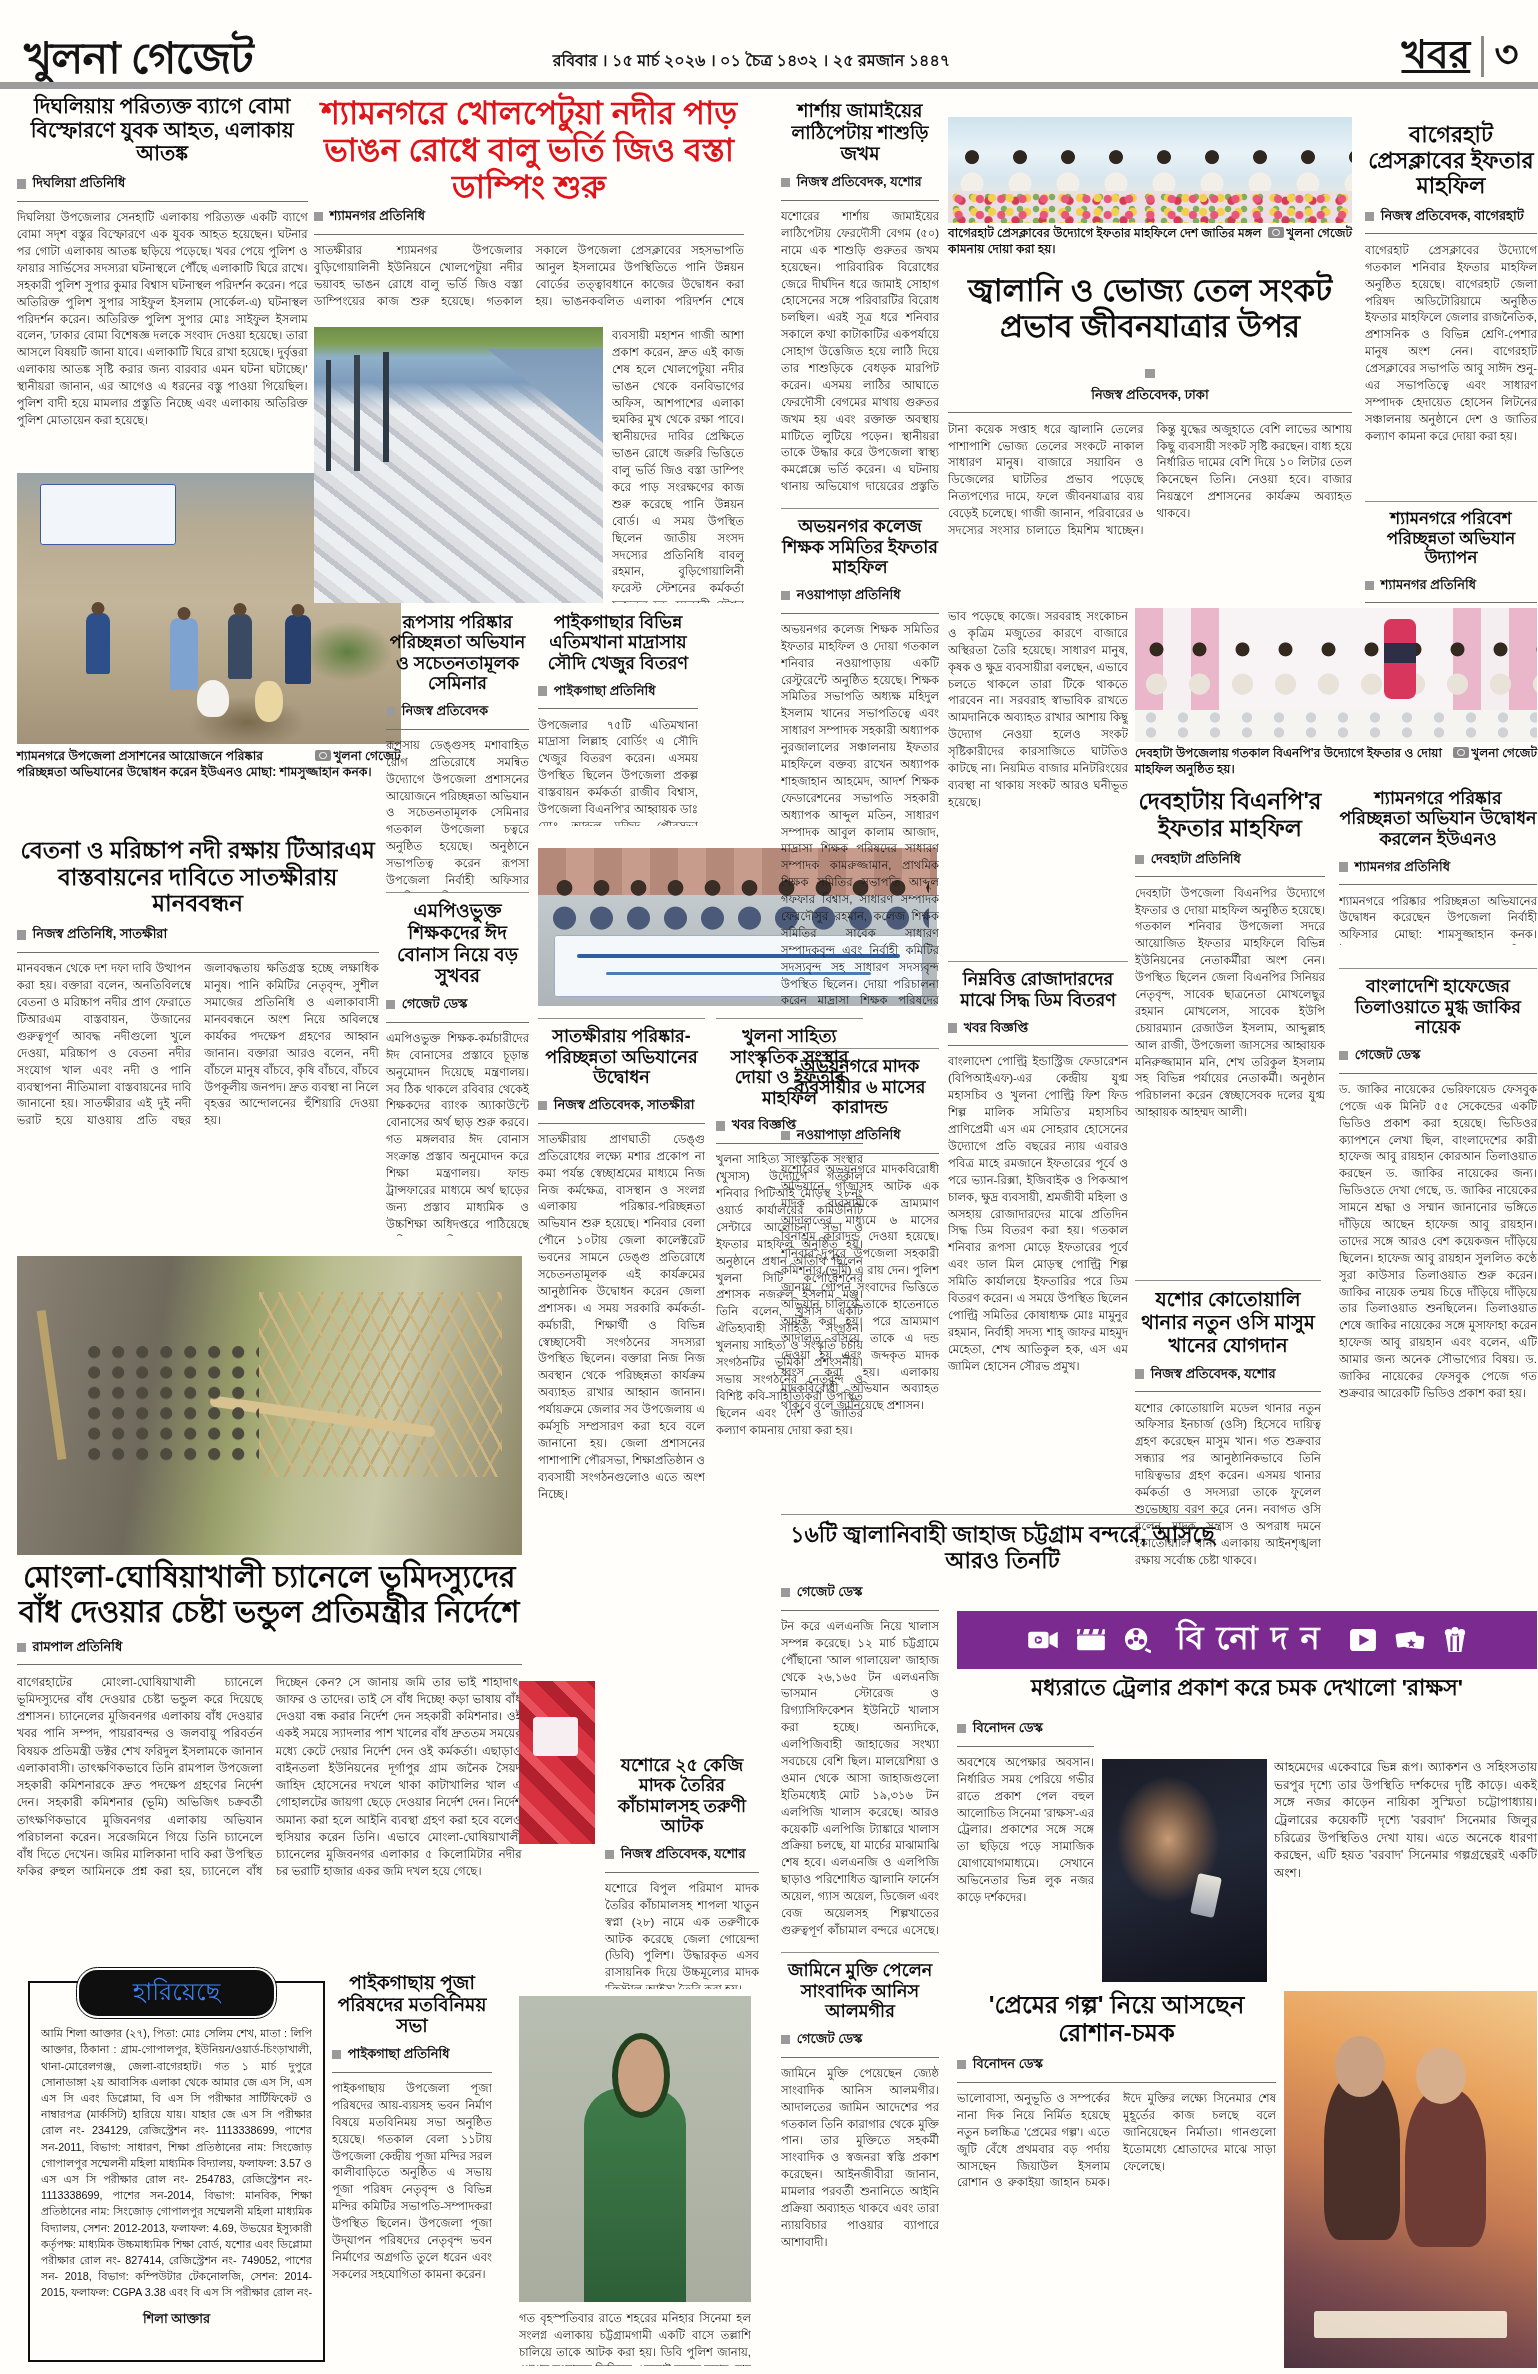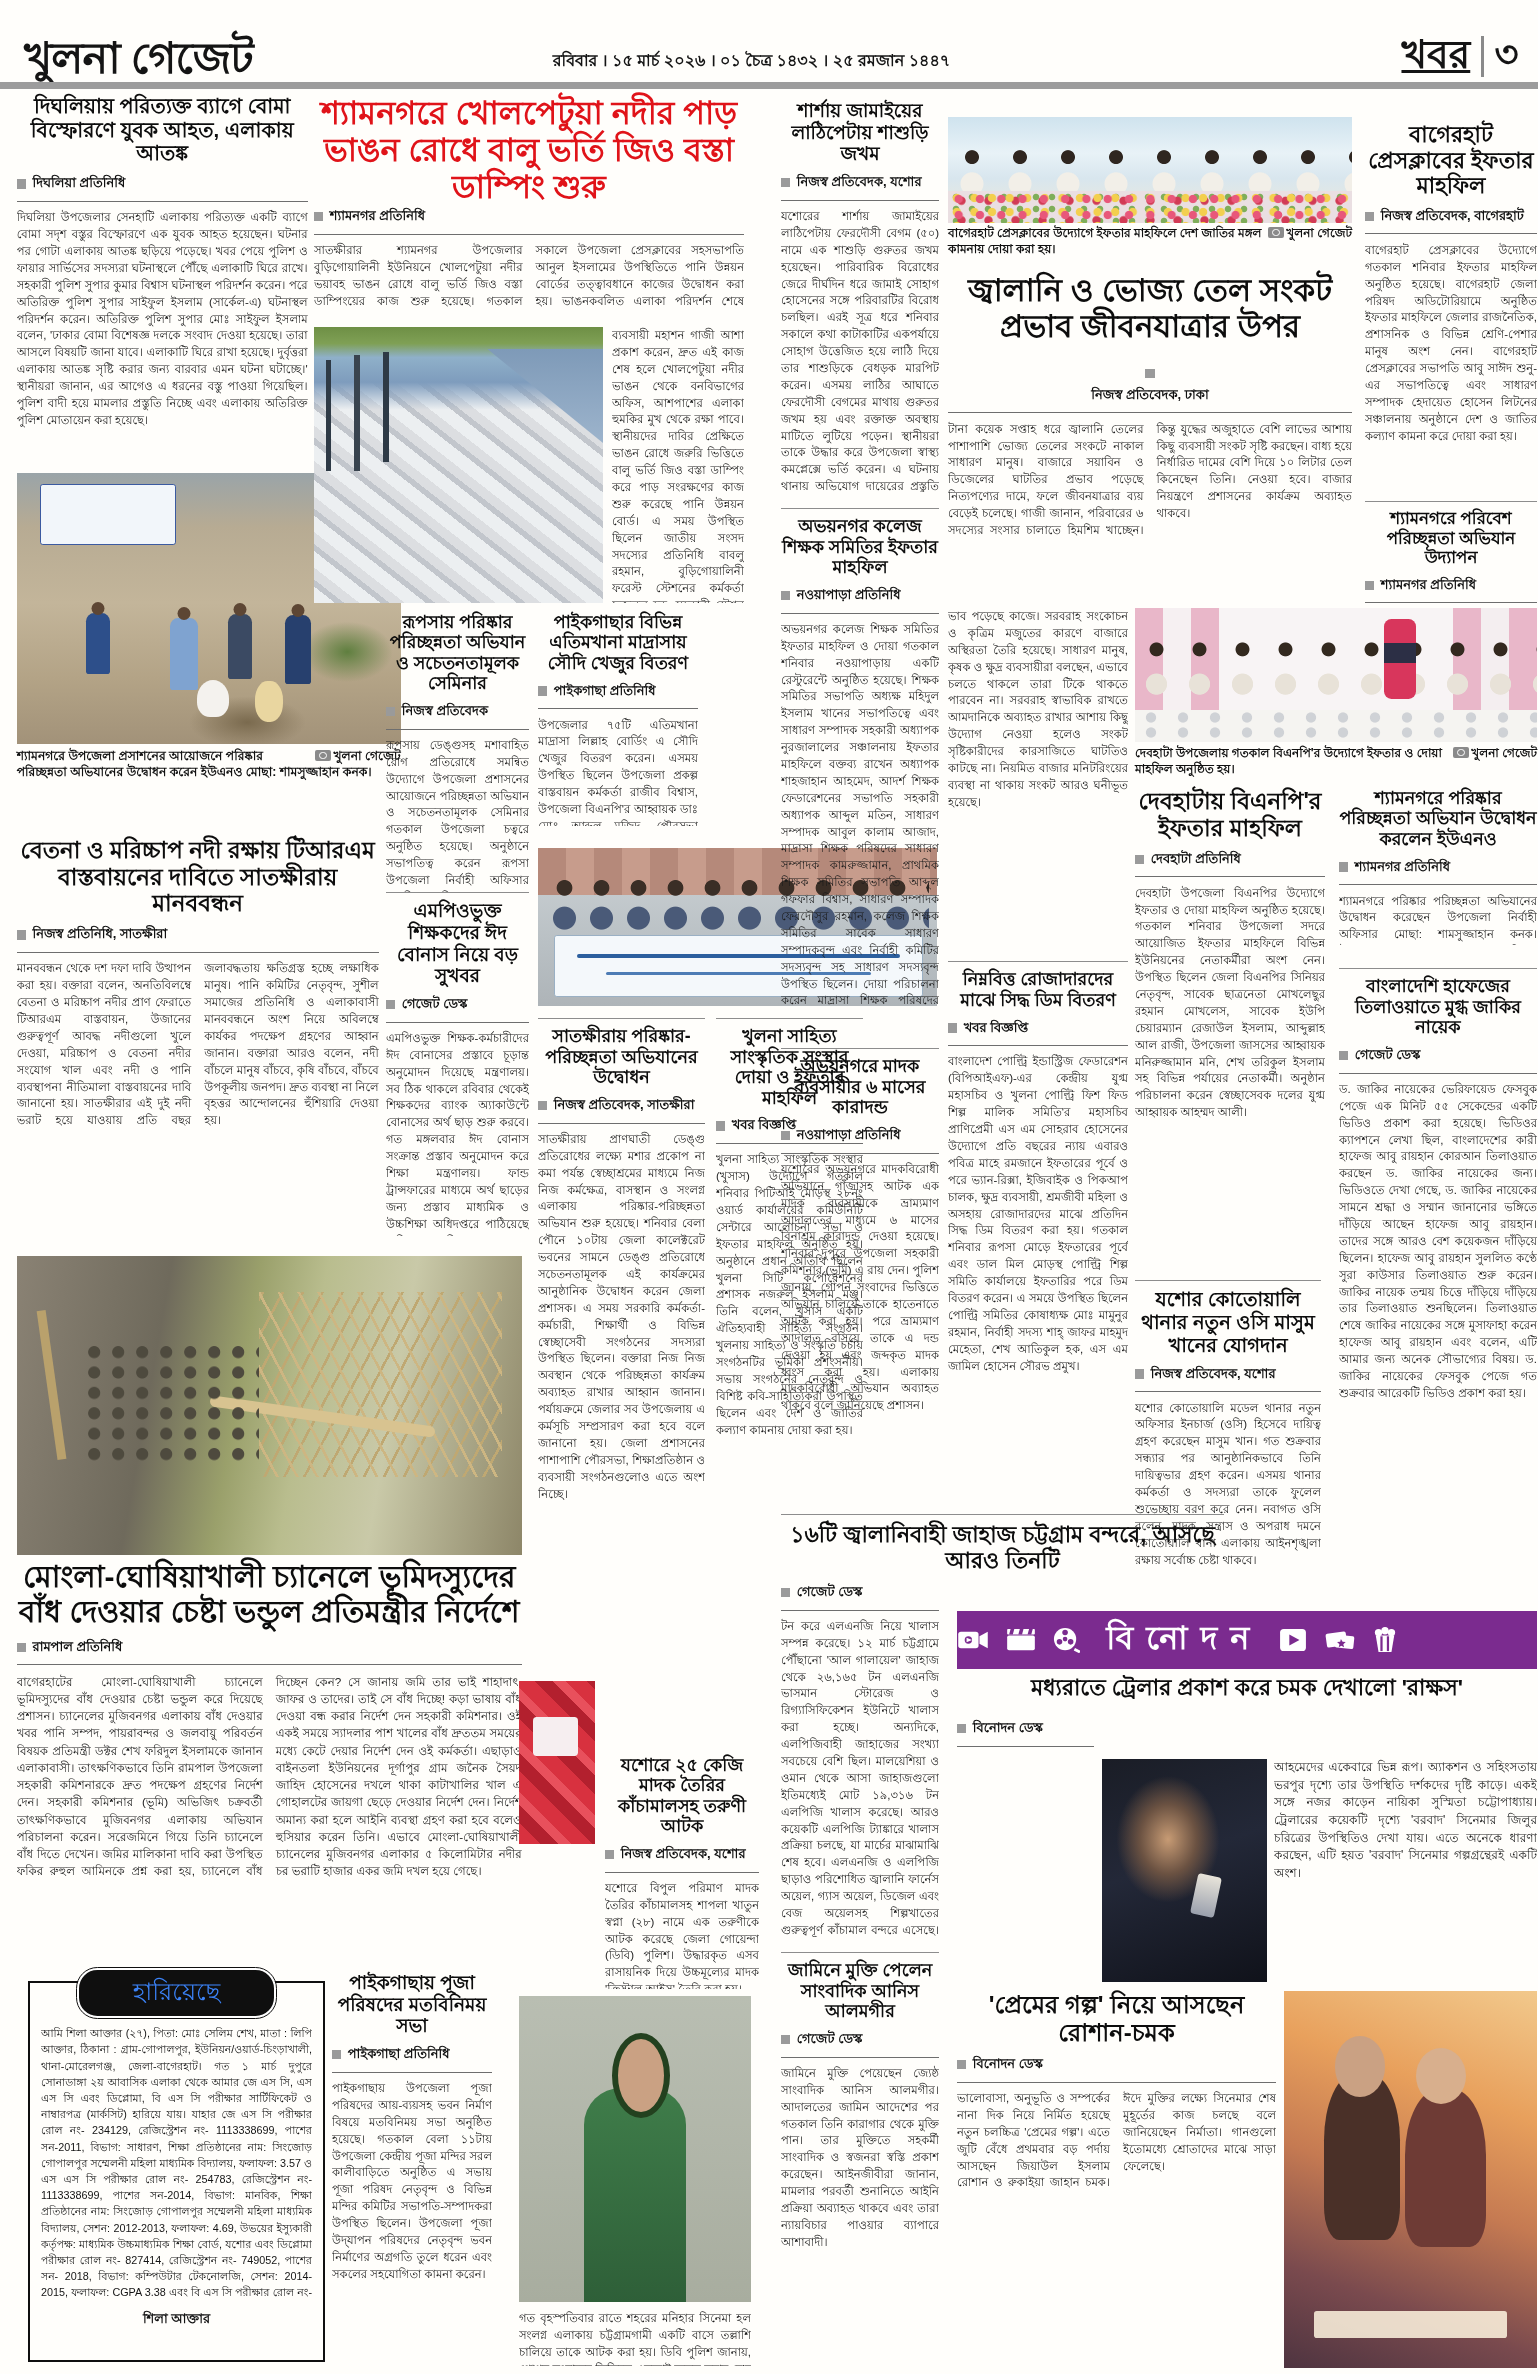--- a/index.html
+++ b/index.html
@@ -14,21 +14,21 @@
   .body{font-size:11.5px;line-height:1.47;text-align:justify;color:#1b1b1b;overflow:hidden;margin-top:7.4px;}
   .two{column-count:2;column-gap:13px;}
   .topline{border-top:1.5px solid #8d8d8d;padding-top:7.4px;}
   .caption{font-size:12.3px;font-weight:bold;line-height:1.32;color:#111;}
   .credit{float:right;white-space:nowrap;font-weight:bold;}
   .cam{display:inline-block;width:16px;height:11px;background:#8a8a8a;border-radius:1.9px;position:relative;vertical-align:-0.9px;margin-right:2.8px;}
   .cam::after{content:"";position:absolute;left:4.6px;top:1.9px;width:5.6px;height:5.6px;border:1.4px solid #fff;border-radius:50%;}
   .ph{position:absolute;overflow:hidden;background:#cfcfcf;}
   .toprule{position:absolute;left:0;top:82px;width:1539px;height:6.5px;background:#9c9c9c;}
   .vdiv{display:inline-block;width:2.3px;height:41px;background:#8a8a8a;margin:0 11px;vertical-align:middle;}
-  .banner{background:#7b2b8f;display:flex;align-items:center;justify-content:flex-start;gap:16.7px;}
+  .banner{background:#7b2b8f;display:flex;align-items:center;justify-content:center;gap:16.7px;}
   .banner svg{display:block;}
   .banner-word{color:#fff;font-weight:bold;font-size:32px;letter-spacing:13px;padding-left:9.3px;}
   .lostbox{border:2.8px solid #0f0f0f;padding:9.3px 11px;}
   .losthead{background:#0f0f0f;color:#3b82f6;font-weight:normal;font-size:24px;text-align:center;
             border-radius:20.4px;width:72%;margin:-24px auto 7.4px auto;padding:2.8px 0;border:2.8px solid #fff;outline:1.9px solid #0f0f0f;}
   .lostbody{font-size:10.8px;line-height:1.5;text-align:justify;}
   .sig{font-weight:bold;text-align:center;margin-top:5.6px;font-size:13px;}
   .fig{position:absolute;border-radius:8.3px 8.3px 2.8px 2.8px;}
   .fig::before{content:"";position:absolute;left:50%;top:-11px;transform:translateX(-50%);width:13px;height:13px;border-radius:50%;background:#5d4634;}
 </style>
@@ -408,20 +408,21 @@
         <rect x="15" y="10" width="2.4" height="16" fill="#7b2b8f"></rect>
       </svg>
   </div>
 
   <div class="abs hl" style="left:957px;top:1675px;width:580px;font-size:22px;white-space:nowrap;overflow:hidden;">মধ্যরাতে ট্রেলার প্রকাশ করে চমক দেখালো 'রাক্ষস'</div>
   <div class="abs" style="left:957px;top:1718px;width:137px;">
     <div class="byline" style="margin-top:0;">
       <span class="bl-sq"></span>
       <span>বিনোদন ডেস্ক</span>
     </div>
+    <div class="body" style="height:204px;">অবশেষে অপেক্ষার অবসান। নির্ধারিত সময় পেরিয়ে গভীর রাতে প্রকাশ পেল বহুল আলোচিত সিনেমা 'রাক্ষস'-এর ট্রেলার। প্রকাশের সঙ্গে সঙ্গে তা ছড়িয়ে পড়ে সামাজিক যোগাযোগমাধ্যমে। সেখানে অভিনেতার ভিন্ন লুক নজর কাড়ে দর্শকদের।</div>
   </div>
 
   <div class="ph" style="left:1102px;top:1759px;width:165px;height:223px;
        background:
          radial-gradient(83px 102px at 40% 36%,#c79b74 0%,#6b5242 34%,rgba(0,0,0,0) 62%),
          linear-gradient(160deg,#1a1d26 0%,#232838 45%,#10121a 100%);">
     <div class="abs" style="left:56%;top:52%;width:24px;height:41px;background:linear-gradient(180deg,#e8e4da,#9aa0ad);border-radius:3.7px;transform:rotate(12deg);"></div>
   </div>
   <div class="abs body" style="left:1274px;top:1759px;width:263px;height:223px;margin-top:0;font-size:12px;">আহমেদের একেবারে ভিন্ন রূপ। অ্যাকশন ও সহিংসতায় ভরপুর দৃশ্যে তার উপস্থিতি দর্শকদের দৃষ্টি কাড়ে। একই সঙ্গে নজর কাড়েন নায়িকা সুস্মিতা চট্টোপাধ্যায়। ট্রেলারের কয়েকটি দৃশ্যে 'বরবাদ' সিনেমার জিলুর চরিত্রের উপস্থিতিও দেখা যায়। এতে অনেকে ধারণা করছেন, এটি হয়ত 'বরবাদ' সিনেমার গল্পগ্রন্থেরই একটি অংশ।</div>
 

